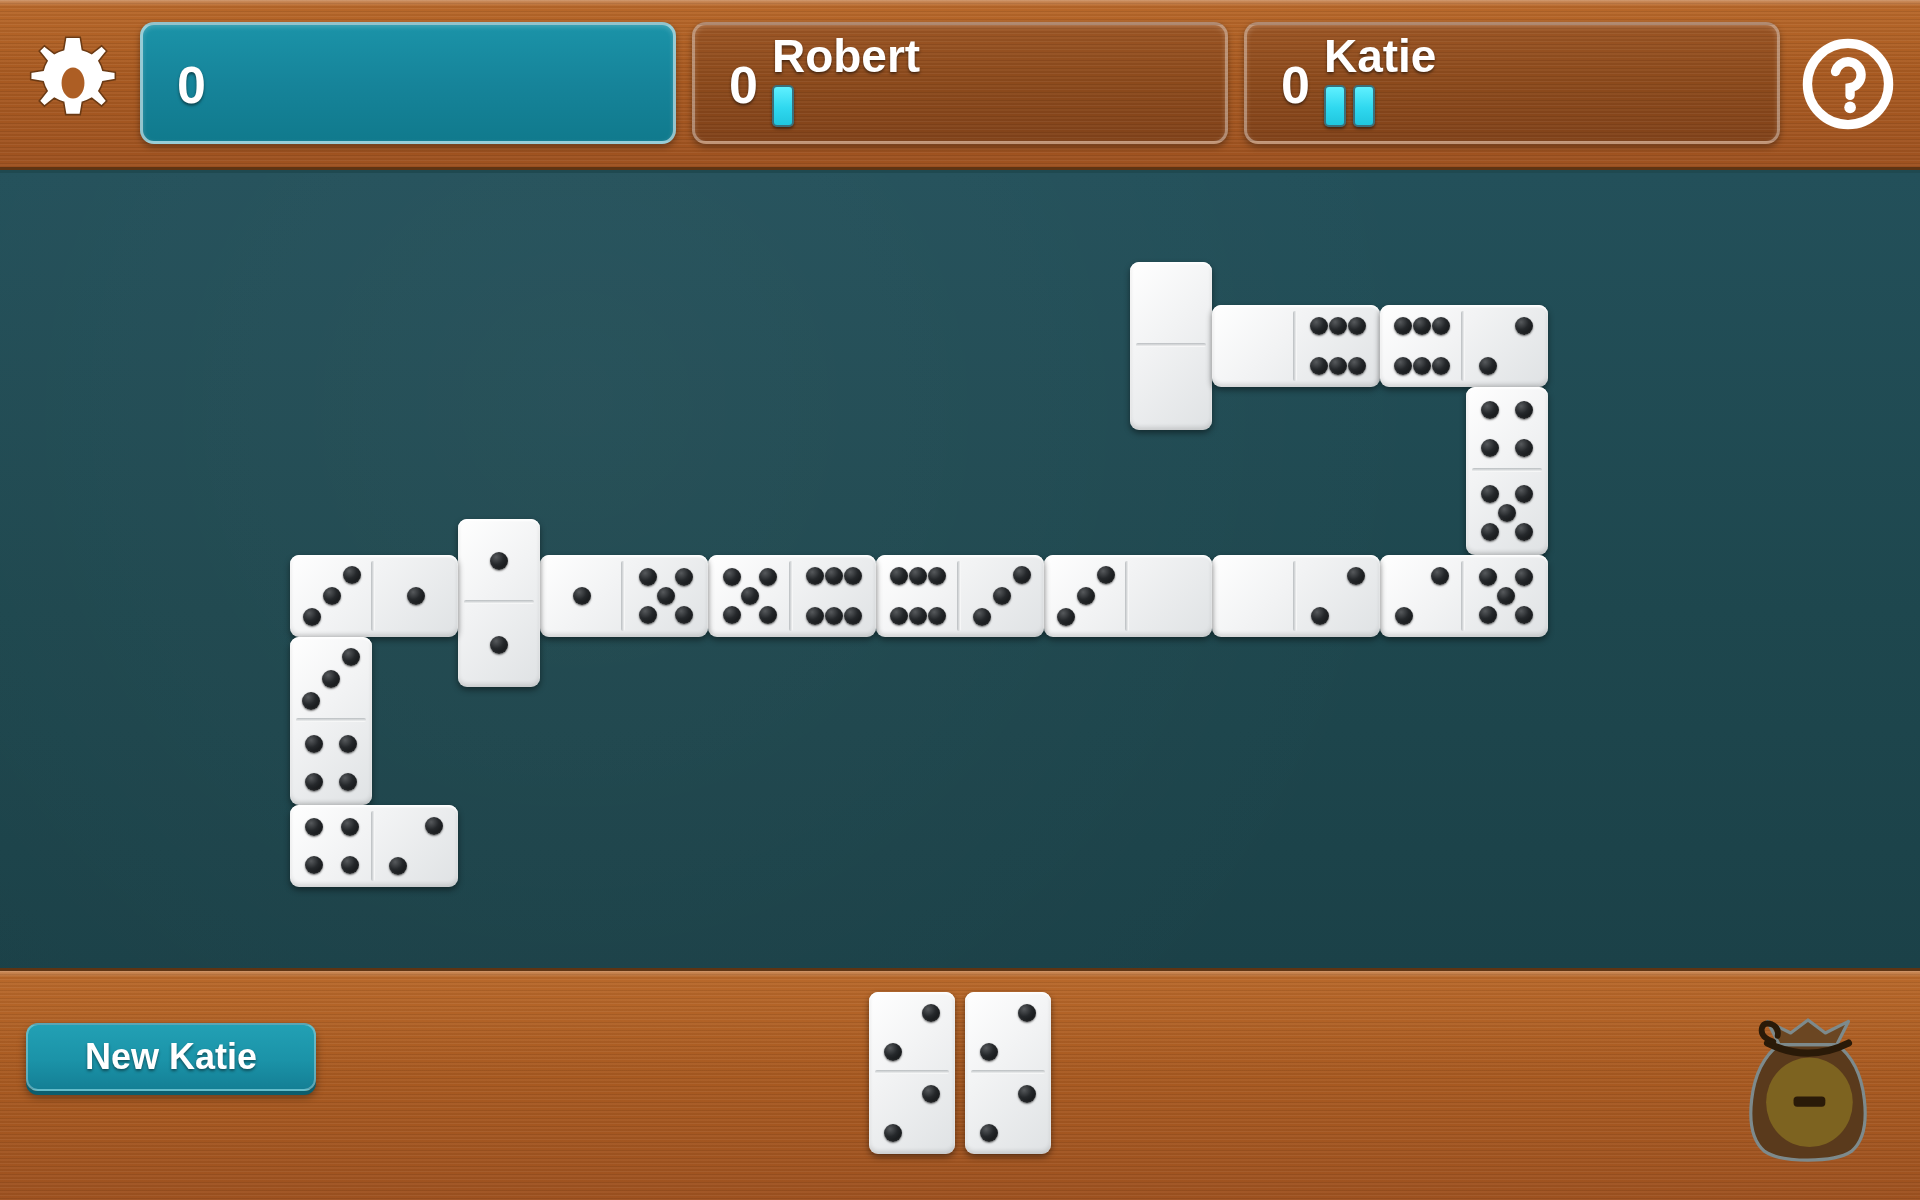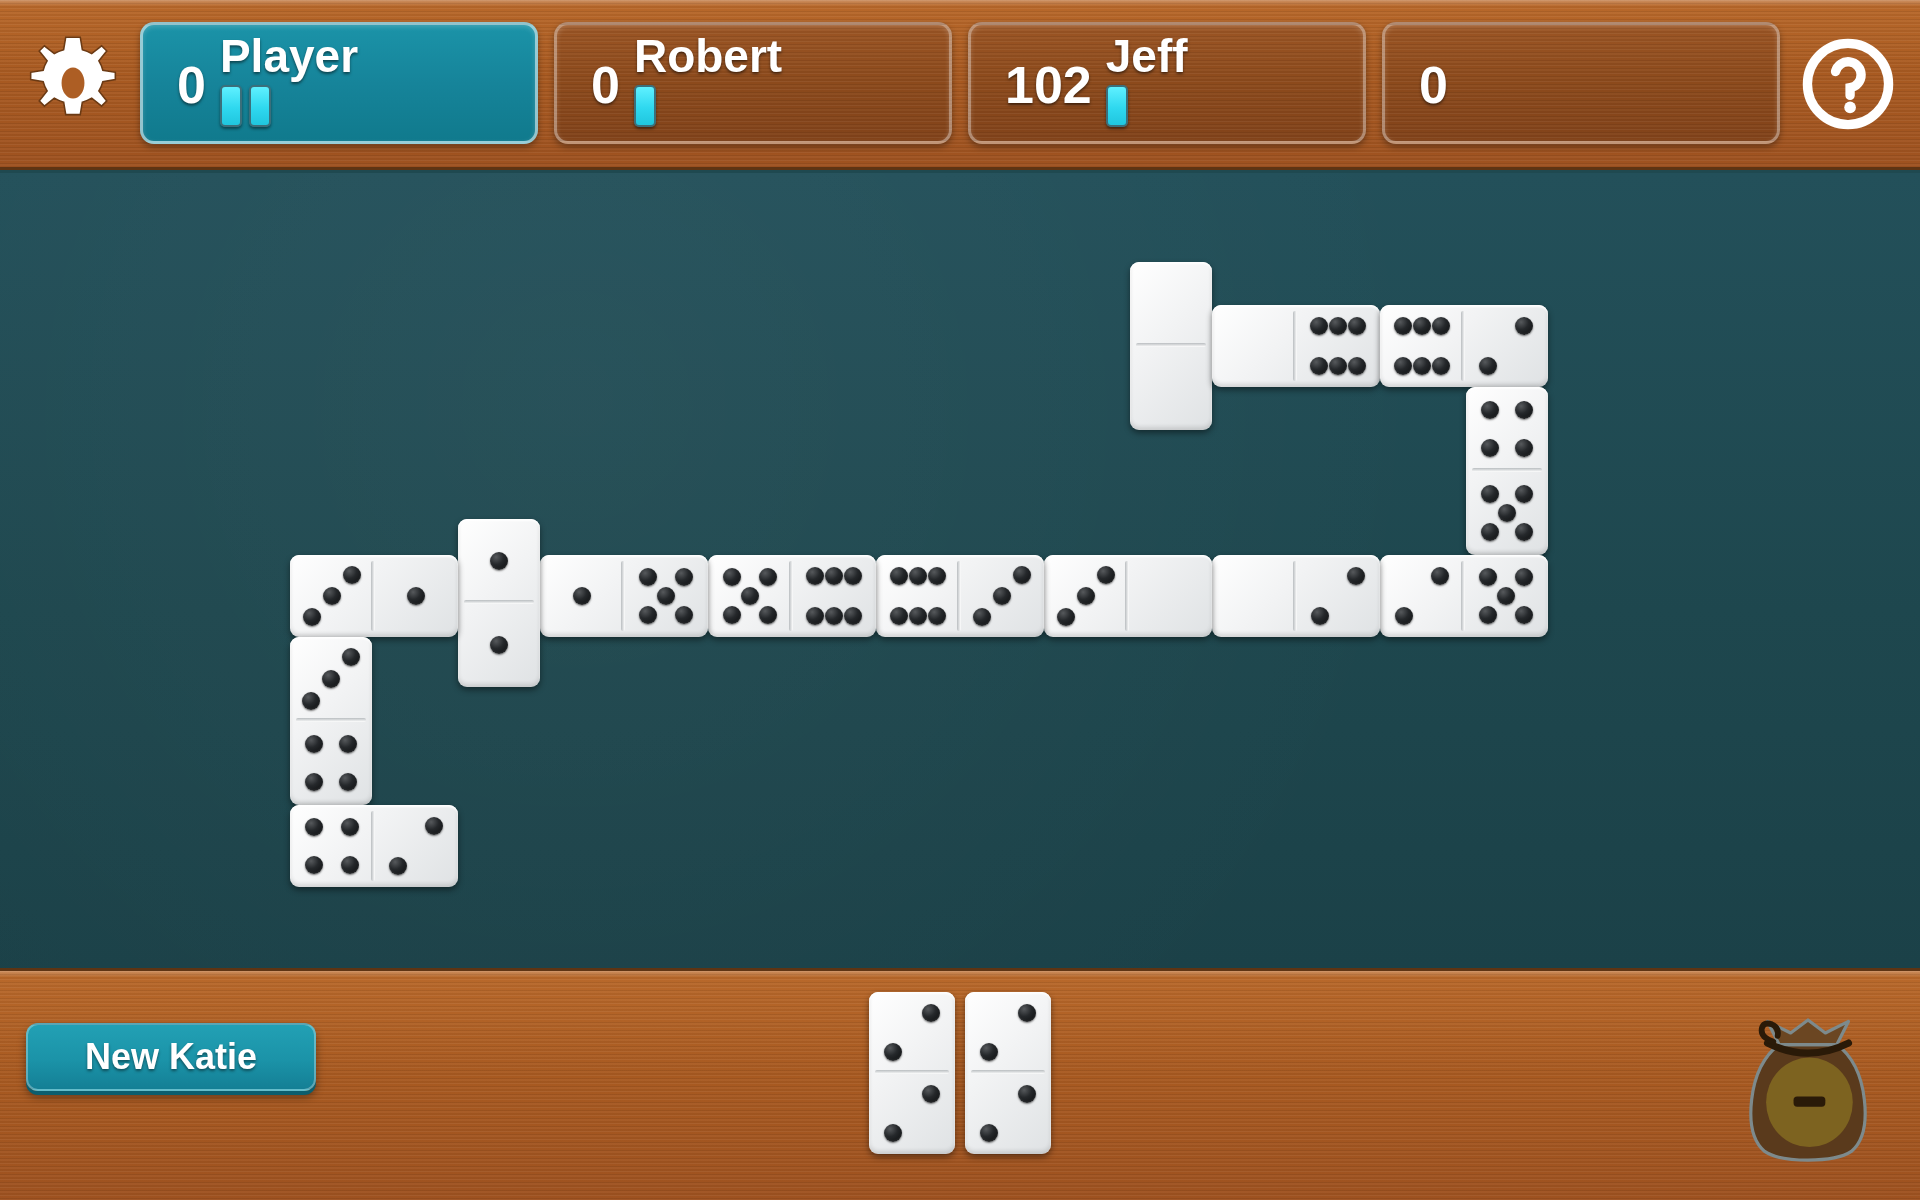--- a/index.html
+++ b/index.html
@@ -175,48 +175,39 @@
         <g fill="#ffffff" stroke="#6b3a14" stroke-width="1.5">
           <path d="M50 6 l7 0 2 12 a33 33 0 0 1 9 3.8 l9.5-7.6 5 5 -7.6 9.5 a33 33 0 0 1 3.8 9 l12 2 0 7 -12 2 a33 33 0 0 1-3.8 9 l7.6 9.5 -5 5 -9.5-7.6 a33 33 0 0 1-9 3.8 l-2 12 -7 0 -7 0 -2-12 a33 33 0 0 1-9-3.8 l-9.5 7.6 -5-5 7.6-9.5 a33 33 0 0 1-3.8-9 l-12-2 0-7 12-2 a33 33 0 0 1 3.8-9 l-7.6-9.5 5-5 9.5 7.6 a33 33 0 0 1 9-3.8 l2-12 z"></path>
         </g>
         <ellipse cx="50" cy="50" rx="11" ry="15" fill="#ad5e24"></ellipse>
       </svg>
     </div>
 
     <div id="players">
         <div class="player active">
           <div class="p-score">0</div>
-          <div class="p-right">
-            <div class="p-name">Player</div>
-            <div class="p-tiles">
-              <div class="p-tile"></div>
-              <div class="p-tile"></div>
-            </div>
-          </div>
         </div>
         <div class="player inactive">
           <div class="p-score">0</div>
           <div class="p-right">
             <div class="p-name">Robert</div>
             <div class="p-tiles">
               <div class="p-tile"></div>
             </div>
           </div>
         </div>
         <div class="player inactive">
-          <div class="p-score">102</div>
+          <div class="p-score">0</div>
           <div class="p-right">
-            <div class="p-name">Jeff</div>
+            <div class="p-name">Katie</div>
             <div class="p-tiles">
               <div class="p-tile"></div>
+              <div class="p-tile"></div>
             </div>
           </div>
-        </div>
-        <div class="player inactive">
-          <div class="p-score">0</div>
         </div>
       </div>
 
     <div id="help-btn">
       <svg width="104" height="104" viewBox="0 0 100 100">
         <circle cx="50" cy="50" r="39" fill="none" stroke="#ffffff" stroke-width="9"></circle>
         <path d="M38 38 a12.5 12.5 0 1 1 14 15.5 l0 7.5" fill="none" stroke="#ffffff" stroke-width="9" stroke-linecap="round"></path>
         <circle cx="52" cy="72.5" r="5.6" fill="#ffffff"></circle>
       </svg>
     </div>

